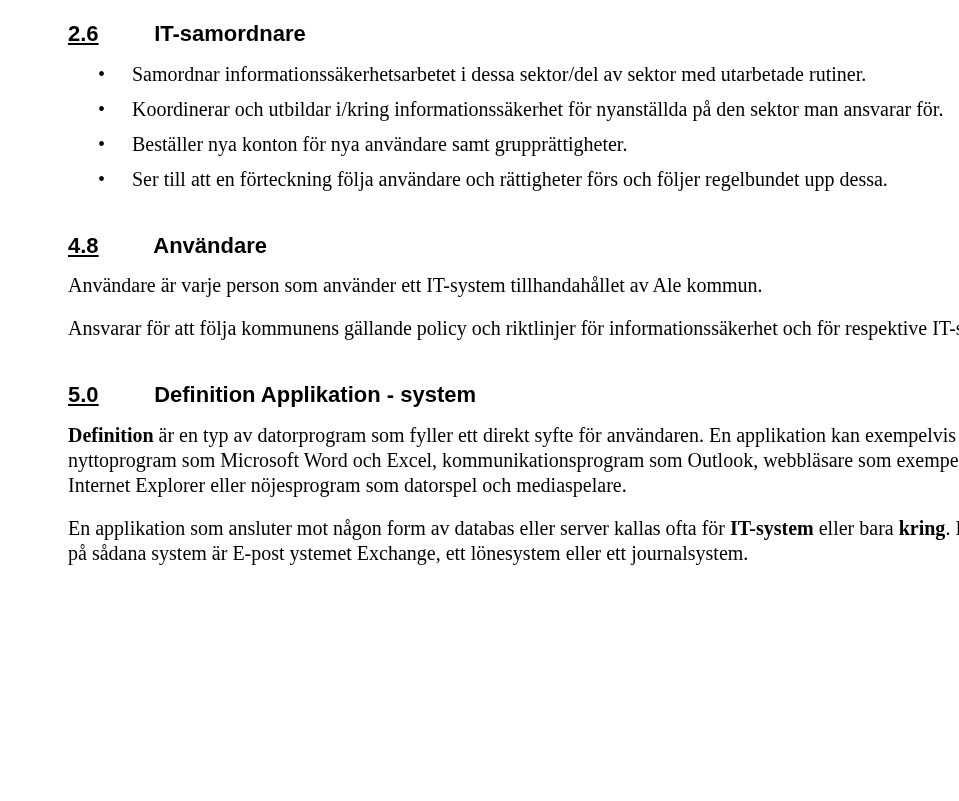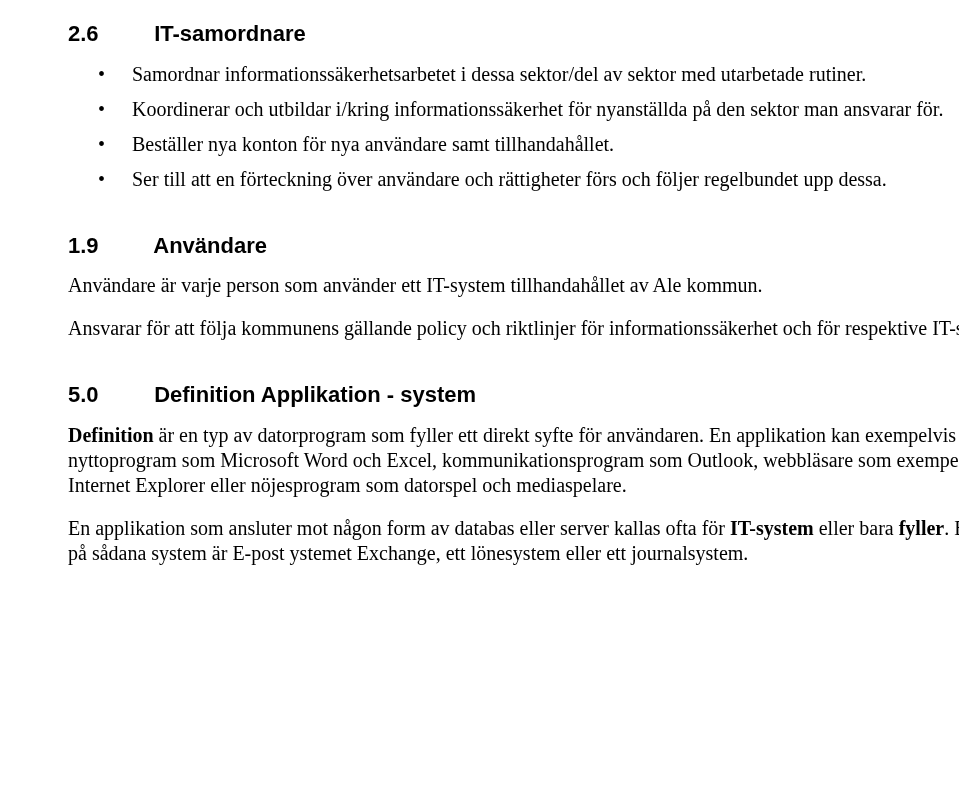--- a/index.html
+++ b/index.html
@@ -18,20 +18,21 @@
   .heading {
     font-family: Arial, Helvetica, sans-serif;
     font-weight: bold;
     font-size: 22px;
     margin-top: 0;
     margin-bottom: 14px;
   }
   .heading .hnum {
     display: inline-block;
     min-width: 80px;
+    text-decoration: underline;
   }
   ul.bullets {
     list-style: none;
     padding: 0;
     margin: 0 0 20px 0;
   }
   ul.bullets li {
     position: relative;
     padding-left: 64px;
     margin-bottom: 10px;
@@ -55,34 +56,34 @@
 <body>
 
 <div>
   <div class="heading">
     <span class="hnum">2.6</span>
     <span>IT-samordnare</span>
   </div>
   <ul class="bullets">
     <li><span>Samordnar informationssäkerhetsarbetet i dessa sektor/del av sektor med utarbetade rutiner.</span></li>
     <li><span>Koordinerar och utbildar i/kring informationssäkerhet för nyanställda på den sektor man ansvarar för.</span></li>
-    <li><span>Beställer nya konton för nya användare samt tillhandahållet.</span></li>
-    <li><span>Ser till att en förteckning över användare och rättigheter förs och följer regelbundet upp dessa.</span></li>
+    <li><span>Beställer nya konton för nya användare samt grupprättigheter.</span></li>
+    <li><span>Ser till att en förteckning följa användare och rättigheter förs och följer regelbundet upp dessa.</span></li>
   </ul>
 </div>
 
 <div class="section-gap">
   <div class="heading">
-    <span class="hnum">1.9</span>
+    <span class="hnum">4.8</span>
     <span>Användare</span>
   </div>
   <p class="para">Användare är varje person som använder ett IT-system tillhandahållet av Ale kommun.</p>
   <p class="para">Ansvarar för att följa kommunens gällande policy och riktlinjer för informationssäkerhet och för respektive IT-system.</p>
 </div>
 
 <div class="section-gap">
   <div class="heading">
     <span class="hnum">5.0</span>
     <span>Definition Applikation - system</span>
   </div>
   <p class="para"><strong>Definition</strong> är en typ av datorprogram som fyller ett direkt syfte för användaren. En applikation kan exempelvis vara nyttoprogram som Microsoft Word och Excel, kommunikationsprogram som Outlook, webbläsare som exempelvis Internet Explorer eller nöjesprogram som datorspel och mediaspelare.</p>
-  <p class="para">En applikation som ansluter mot någon form av databas eller server kallas ofta för <strong>IT-system</strong> eller bara <strong>fyller</strong>. Exempel på sådana system är E-post ystemet Exchange, ett lönesystem eller ett journalsystem.</p>
+  <p class="para">En applikation som ansluter mot någon form av databas eller server kallas ofta för <strong>IT-system</strong> eller bara <strong>kring</strong>. Exempel på sådana system är E-post ystemet Exchange, ett lönesystem eller ett journalsystem.</p>
 </div>
 
 </body></html>

